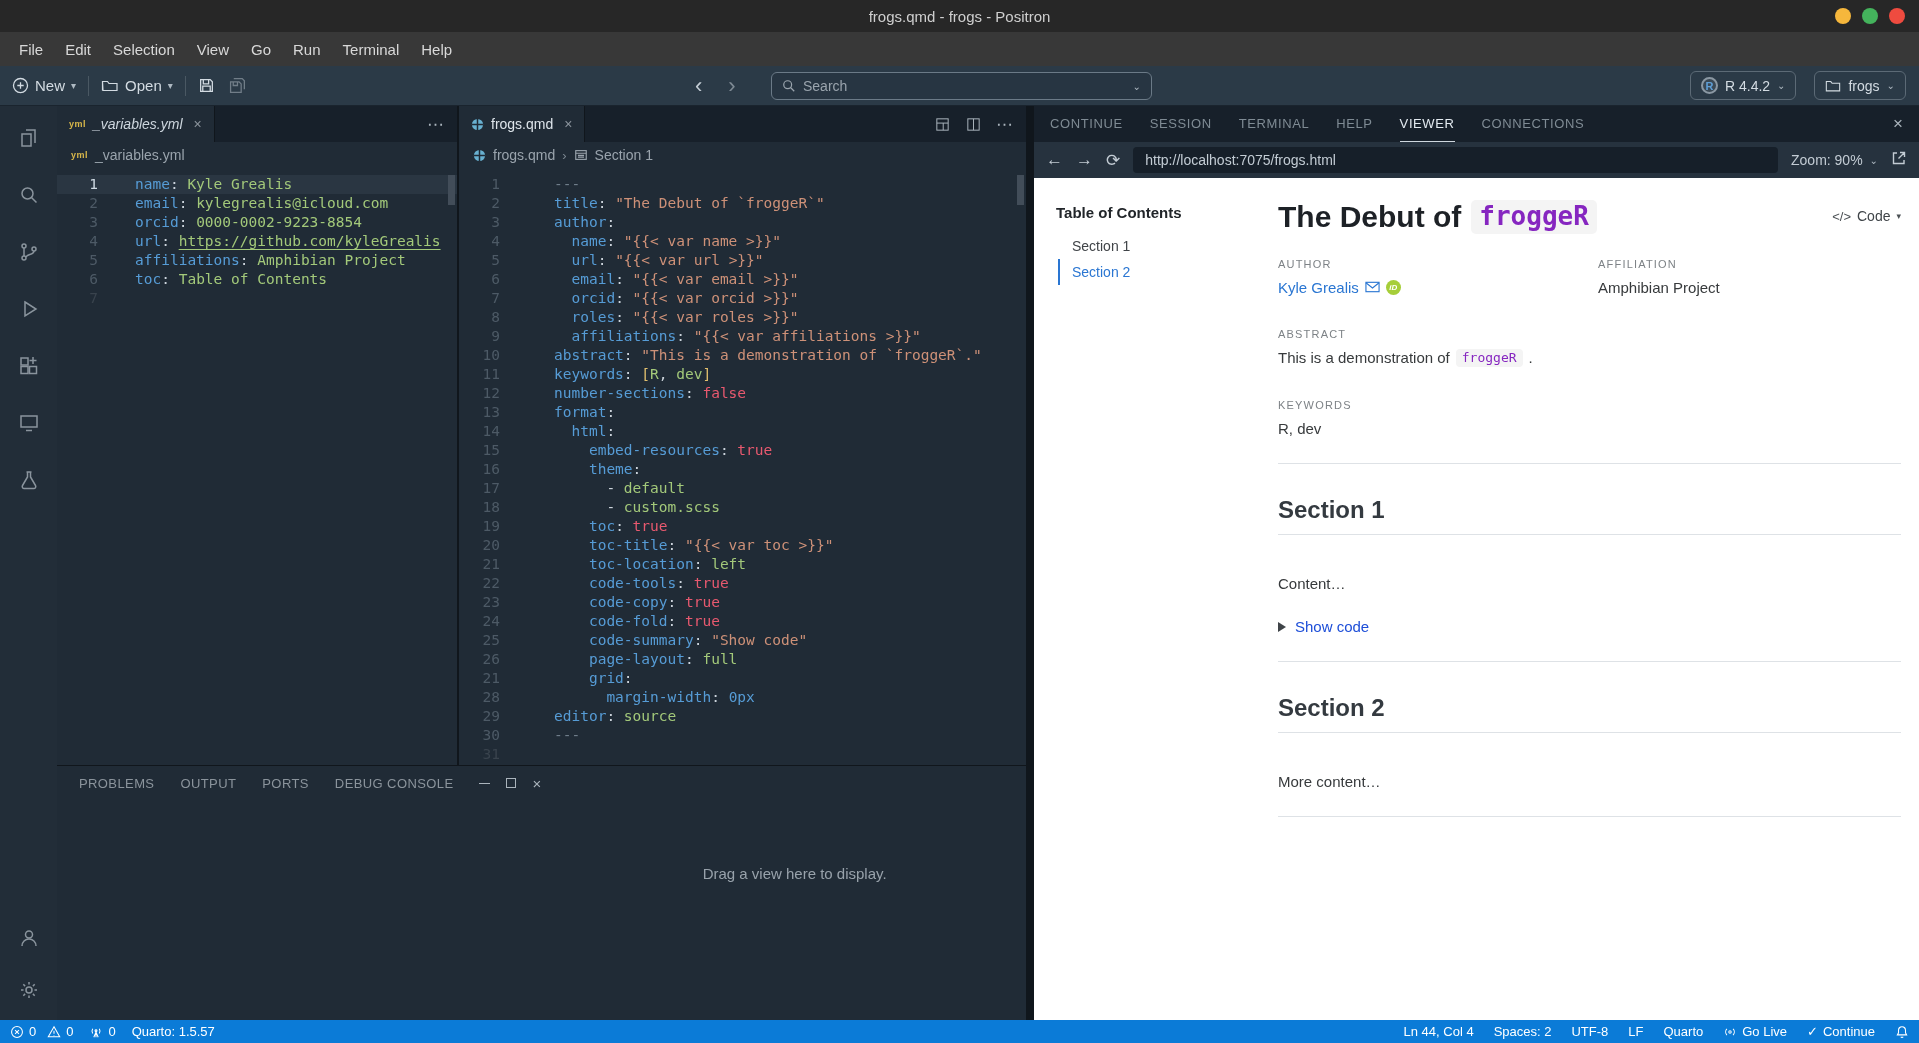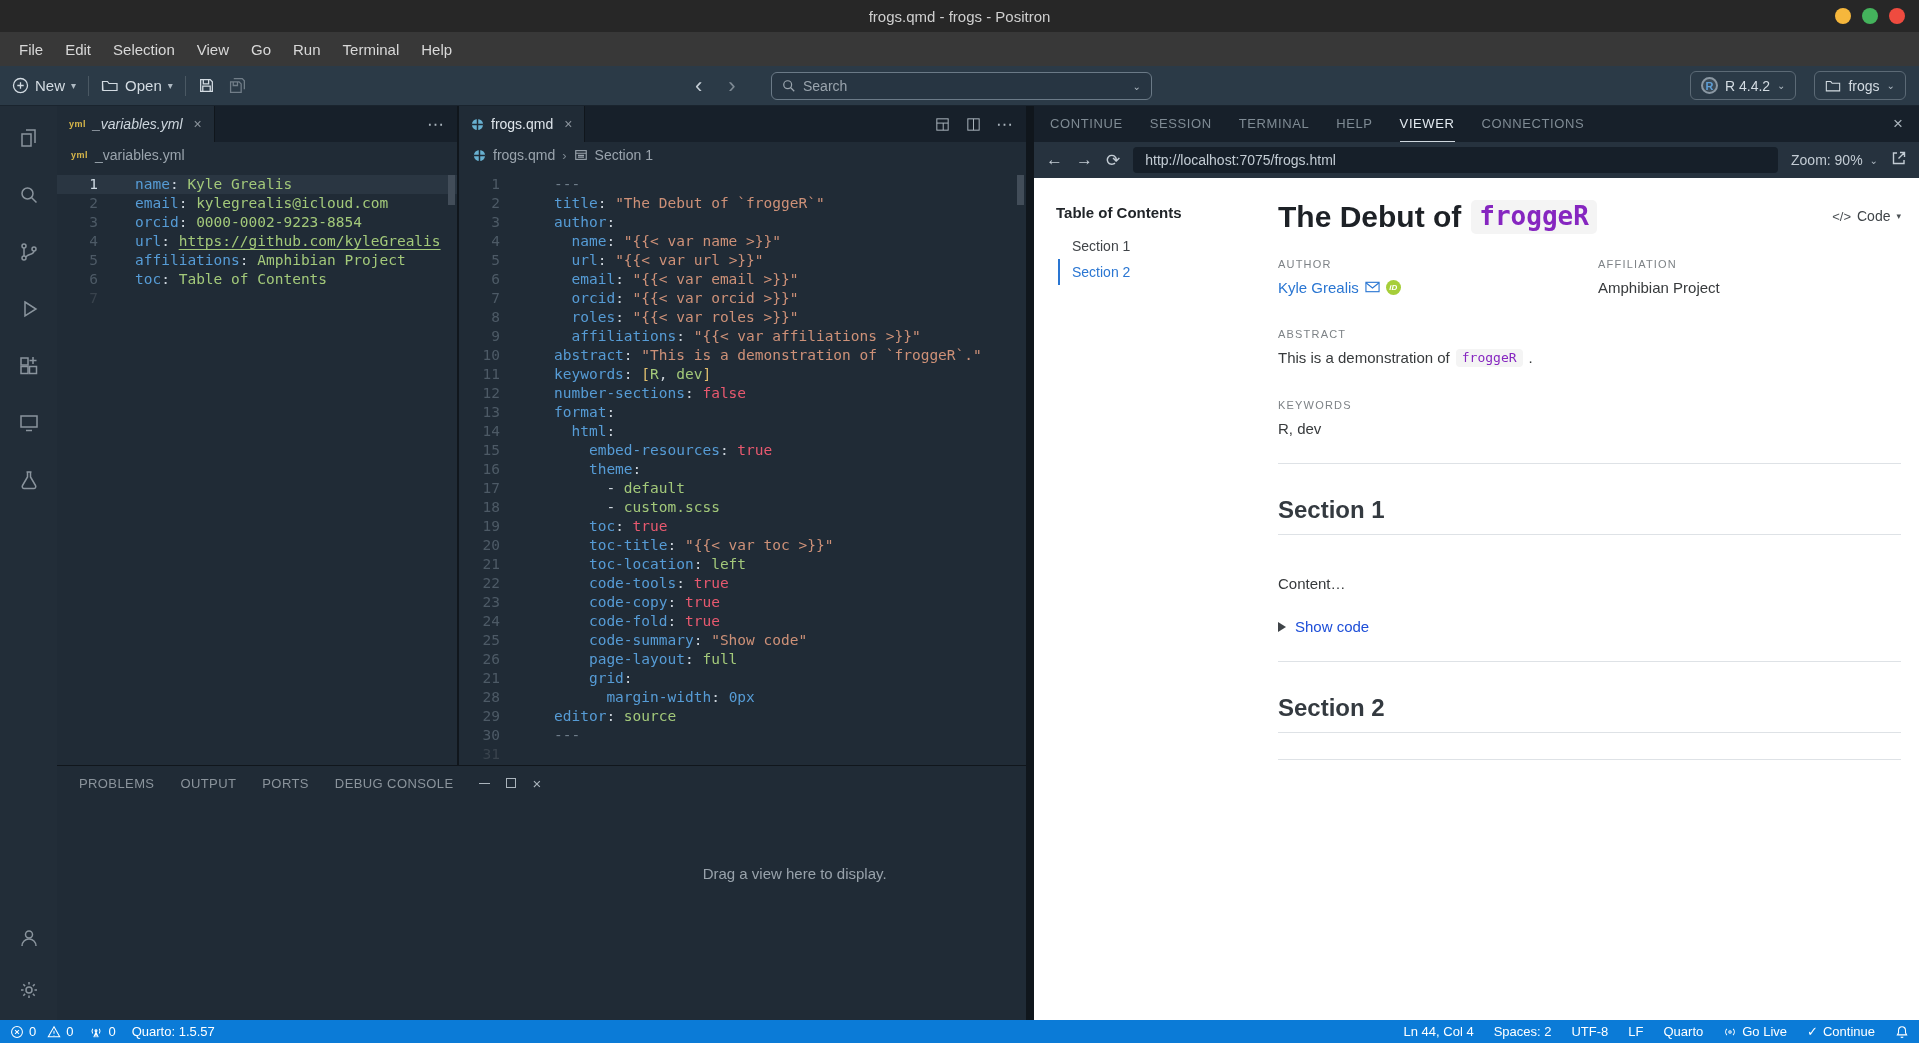--- a/index.html
+++ b/index.html
@@ -505,20 +505,21 @@
           </div>
           <hr class="docrule">
           <div class="h2">Section 1</div>
           <div class="para">Content…</div>
           <div class="showcode">
             <span class="tri"></span>
             <span>Show code</span>
           </div>
           <hr class="docrule">
           <div class="h2">Section 2</div>
+          <div class="para">More content…</div>
           <hr class="docrule">
         </div>
       </div>
     </div>
   </div>
 
   <div class="statusbar" style="background: rgb(11, 123, 215);">
     <div class="sseg">
       <svg width="14" height="14" viewBox="0 0 16 16">
           <circle cx="8" cy="8" r="6.2"></circle>

